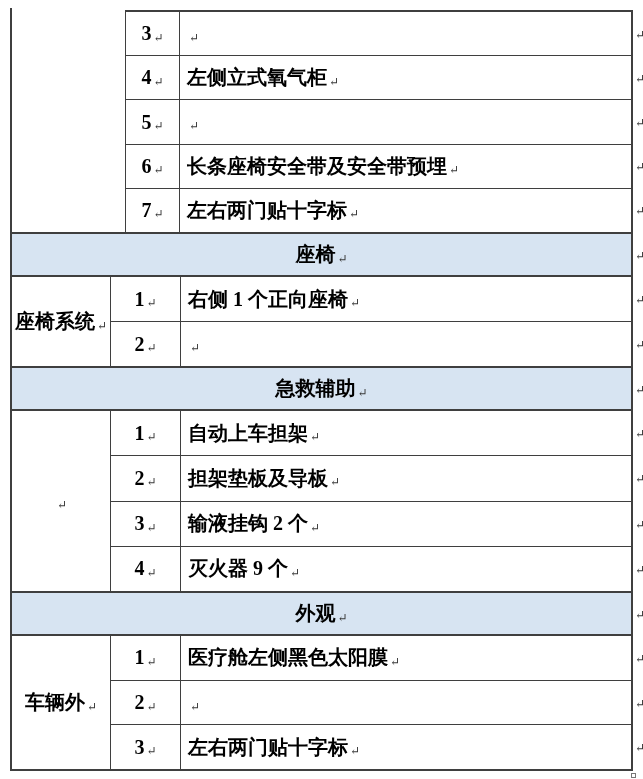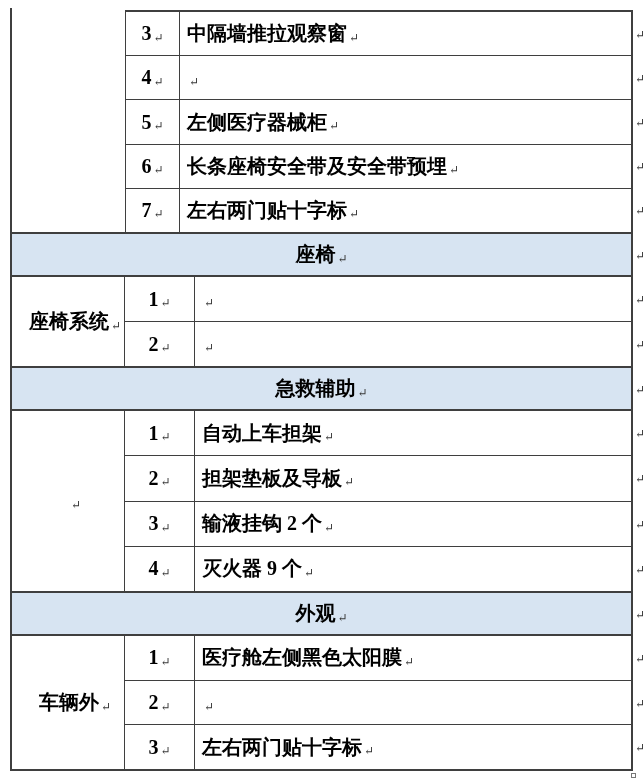--- a/index.html
+++ b/index.html
@@ -44,21 +44,20 @@
     border-left:2px solid var(--bc);
     border-right:2px solid var(--bc);
   }
   .sec-b { height:89px; }
   .sec-c { height:180px; }
   .sec-d { height:135px; border-bottom:2px solid var(--bc); }
   .sec-label {
     width:99px; border-right:1.5px solid var(--bc);
     display:flex; align-items:center; justify-content:center;
     text-align:center;
-    margin-left:14px;
   }
   .sec-rows { flex:1; display:flex; flex-direction:column; }
   .sec .numcell { width:70px; }
 
   
   .trow { position:relative; flex:1; display:flex; }
   .trow:not(:last-child) { border-bottom:1.5px solid var(--bc); }
   .numcell {
     display:flex; align-items:center; justify-content:center;
     border-right:1.5px solid var(--bc);
@@ -94,44 +93,43 @@
     <div class="secA">
       <div class="secA-label"></div>
       <div class="secA-rows">
 
         <div class="trow">
           <div class="numcell">
               <span>3</span>
               <span class="mark">↵</span>
             </div>
           <div class="contentcell">
-              <span>中隔墙推拉观察窗</span>
               <span class="mark">↵</span>
             </div>
           <span class="endmark">↵</span>
         </div>
 
         <div class="trow">
           <div class="numcell">
               <span>4</span>
               <span class="mark">↵</span>
             </div>
           <div class="contentcell">
+              <span>左侧立式氧气柜</span>
               <span class="mark">↵</span>
             </div>
           <span class="endmark">↵</span>
         </div>
 
         <div class="trow">
           <div class="numcell">
               <span>5</span>
               <span class="mark">↵</span>
             </div>
           <div class="contentcell">
-              <span>左侧医疗器械柜</span>
               <span class="mark">↵</span>
             </div>
           <span class="endmark">↵</span>
         </div>
 
         <div class="trow">
           <div class="numcell">
               <span>6</span>
               <span class="mark">↵</span>
             </div>
@@ -169,20 +167,21 @@
           <span class="mark">↵</span>
         </div>
       <div class="sec-rows">
 
         <div class="trow">
           <div class="numcell">
               <span>1</span>
               <span class="mark">↵</span>
             </div>
           <div class="contentcell">
+              <span>右侧 1 个正向座椅</span>
               <span class="mark">↵</span>
             </div>
           <span class="endmark">↵</span>
         </div>
 
         <div class="trow">
           <div class="numcell">
               <span>2</span>
               <span class="mark">↵</span>
             </div>

